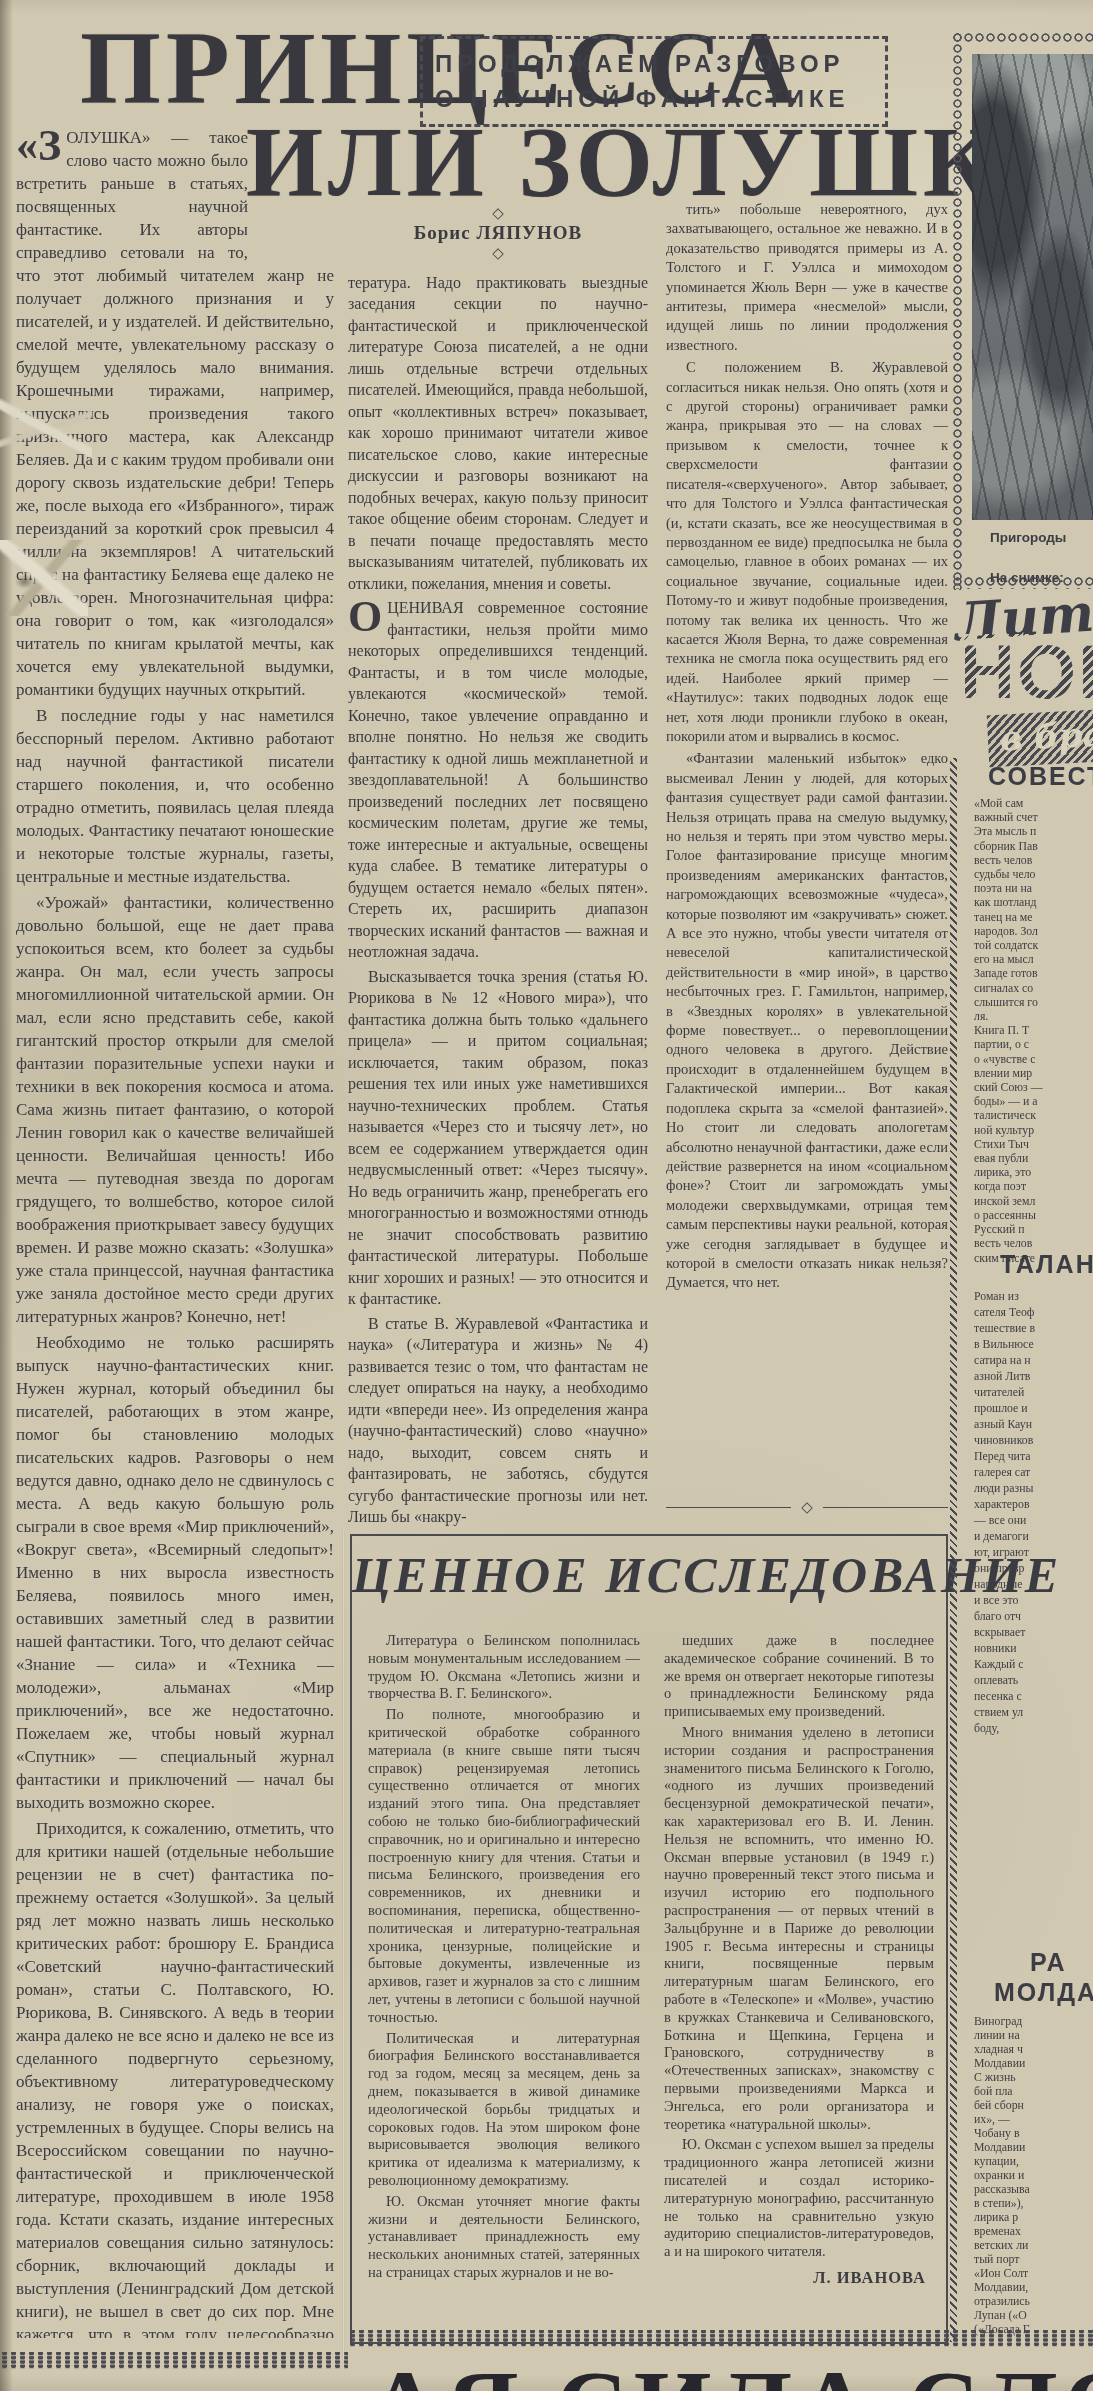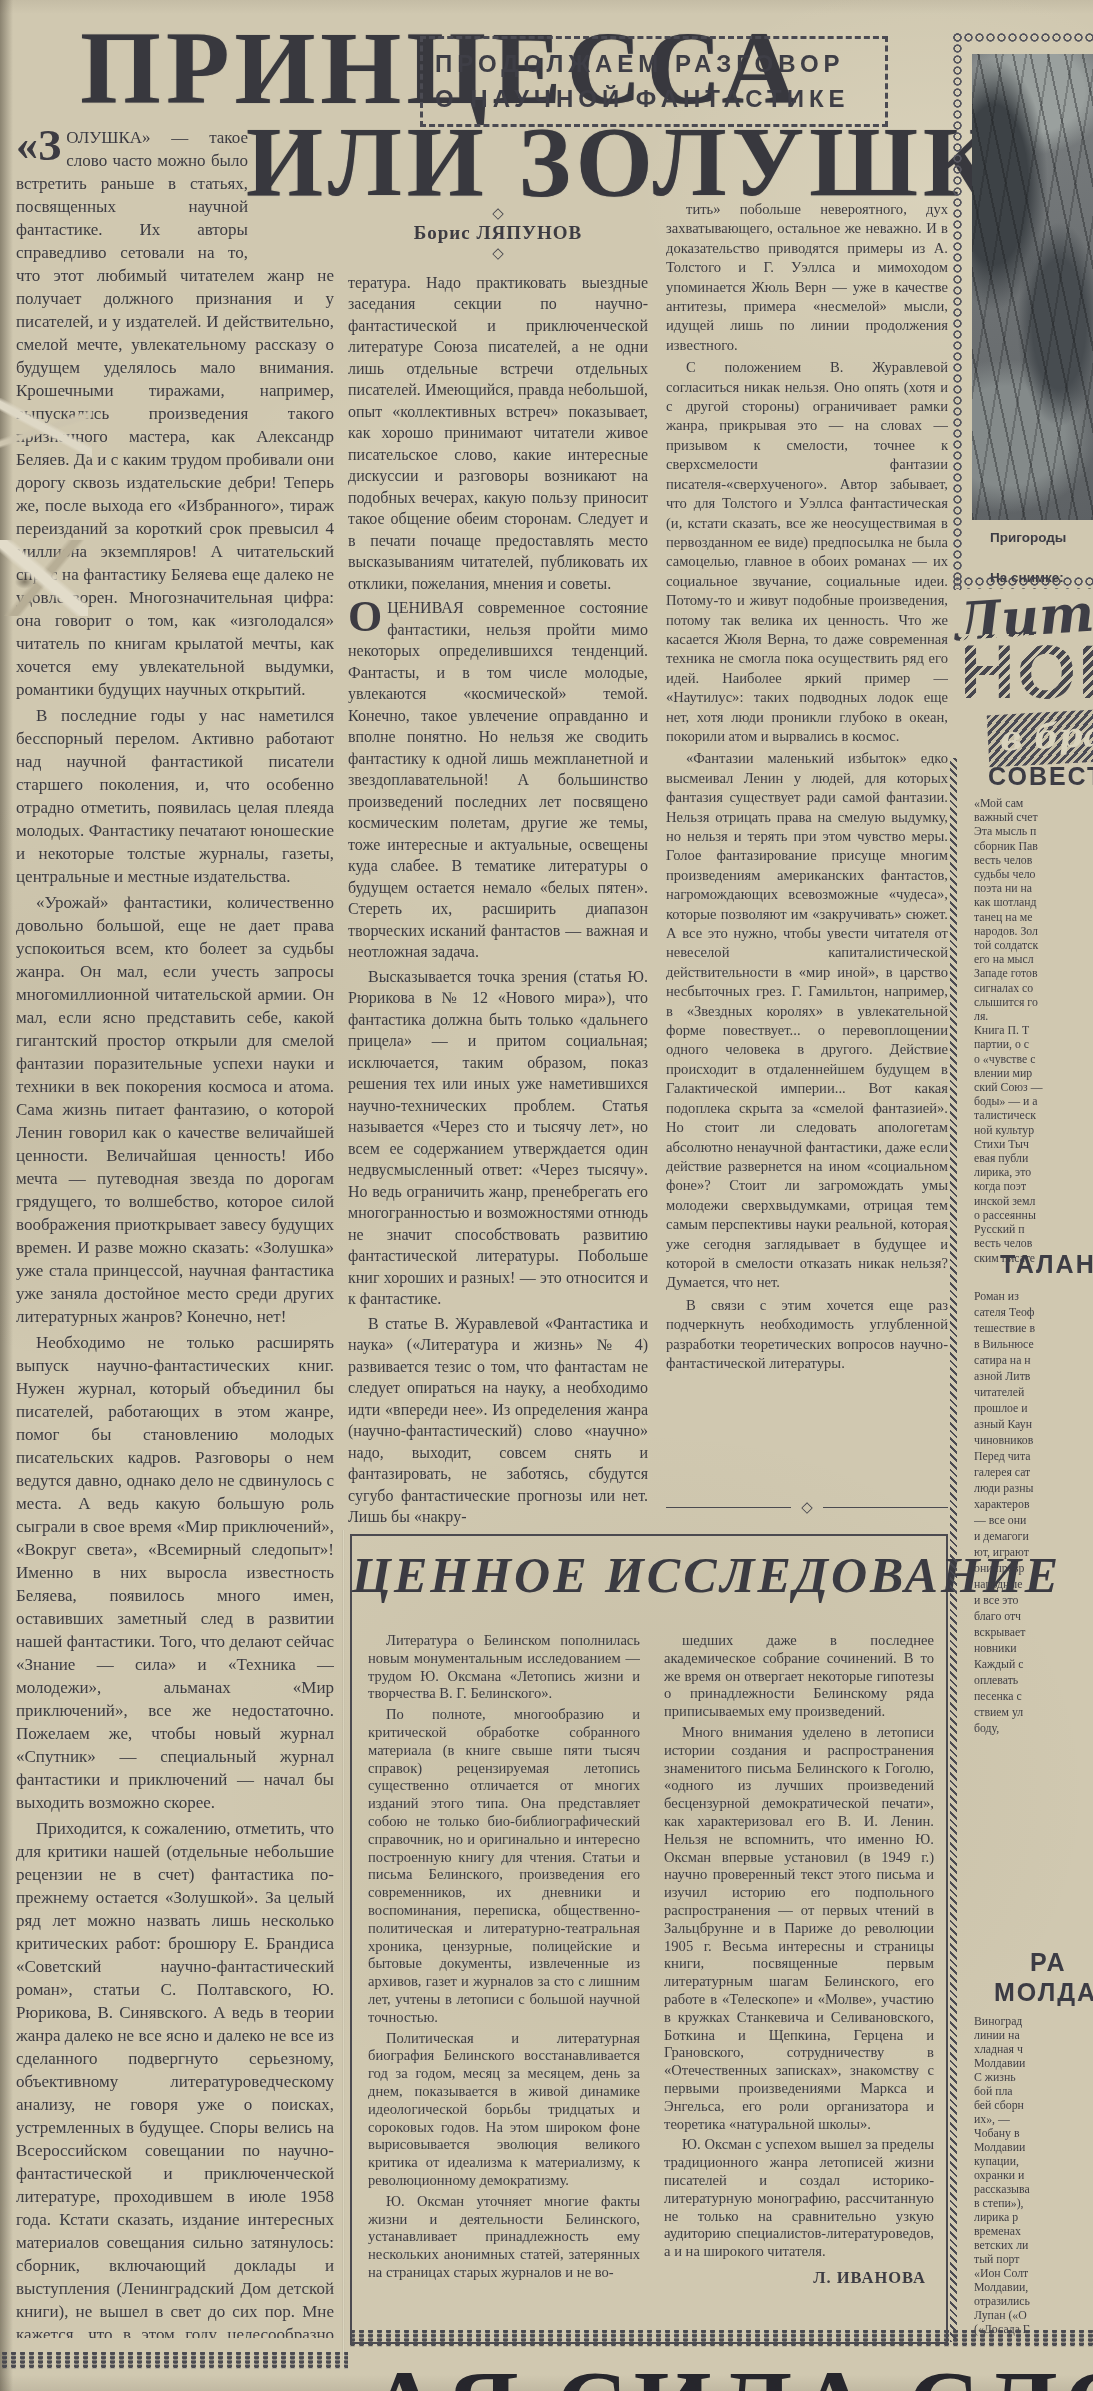--- a/index.html
+++ b/index.html
@@ -134,21 +134,20 @@
         <p>Высказывается точка зрения (статья Ю. Рюрикова в № 12 «Нового мира»), что фантастика должна быть только «дальнего прицела» — и притом социальная; исключается, таким образом, показ решения тех или иных уже наметившихся научно-технических проблем. Статья называется «Через сто и тысячу лет», но всем ее содержанием утверждается один недвусмысленный ответ: «Через тысячу». Но ведь ограничить жанр, пренебрегать его многогранностью и возможностями отнюдь не значит способствовать развитию фантастической литературы. Побольше книг хороших и разных! — это относится и к фантастике.</p>
         <p>В статье В. Журавлевой «Фантастика и наука» («Литература и жизнь» № 4) развивается тезис о том, что фантастам не следует опираться на науку, а необходимо идти «впереди нее». Из определения жанра (научно-фантастический) слово «научно» надо, выходит, совсем снять и фантазировать, не заботясь, сбудутся сугубо фантастические прогнозы или нет. Лишь бы «накру-</p>
       </div>
   </div>
 
   <div class="col c3">
     <div>
         <p>тить» побольше невероятного, дух захватывающего, остальное же неважно. И в доказательство приводятся примеры из А. Толстого и Г. Уэллса и мимоходом упоминается Жюль Верн — уже в качестве антитезы, примера «несмелой» мысли, идущей лишь по линии продолжения известного.</p>
         <p>С положением В. Журавлевой согласиться никак нельзя. Оно опять (хотя и с другой стороны) ограничивает рамки жанра, прикрывая это — на словах — призывом к смелости, точнее к сверхсмелости фантазии писателя-«сверхученого». Автор забывает, что для Толстого и Уэллса фантастическая (и, кстати сказать, все же неосуществимая в первозданном ее виде) предпосылка не была самоцелью, главное в обоих романах — их социальное звучание, социальные идеи. Потому-то и живут подобные произведения, потому так велика их ценность. Что же касается Жюля Верна, то даже современная техника не смогла пока осуществить ряд его идей. Наиболее яркий пример — «Наутилус»: таких подводных лодок еще нет, хотя люди проникли глубоко в океан, покорили атом и вырвались в космос.</p>
         <p>«Фантазии маленький избыток» едко высмеивал Ленин у людей, для которых фантазия существует ради самой фантазии. Нельзя отрицать права на смелую выдумку, но нельзя и терять при этом чувство меры. Голое фантазирование присуще многим произведениям американских фантастов, нагромождающих всевозможные «чудеса», которые позволяют им «закручивать» сюжет. А все это нужно, чтобы увести читателя от невеселой капиталистической действительности в «мир иной», в царство несбыточных грез. Г. Гамильтон, например, в «Звездных королях» в увлекательной форме повествует... о перевоплощении одного человека в другого. Действие происходит в отдаленнейшем будущем в Галактической империи... Вот какая подоплека скрыта за «смелой фантазией». Но стоит ли следовать апологетам абсолютно ненаучной фантастики, даже если действие развернется на ином «социальном фоне»? Стоит ли загромождать умы молодежи сверхвыдумками, отрицая тем самым перспективы науки реальной, которая уже сегодня заглядывает в будущее и которой в смелости отказать никак нельзя? Думается, что нет.</p>
-        <p>В связи с этим хочется еще раз подчеркнуть необходимость углубленной разработки теоретических вопросов научно-фантастической литературы.</p>
       </div>
   </div>
   <div class="abs end-rule">
       <span>◇</span>
     </div>
 
   <div class="abs rbox">
     <div class="rtitle">ЦЕННОЕ ИССЛЕДОВАНИЕ</div>
     <div class="rcol rleft">
         <p>Литература о Белинском пополнилась новым монументальным исследованием — трудом Ю. Оксмана «Летопись жизни и творчества В. Г. Белинского».</p>

